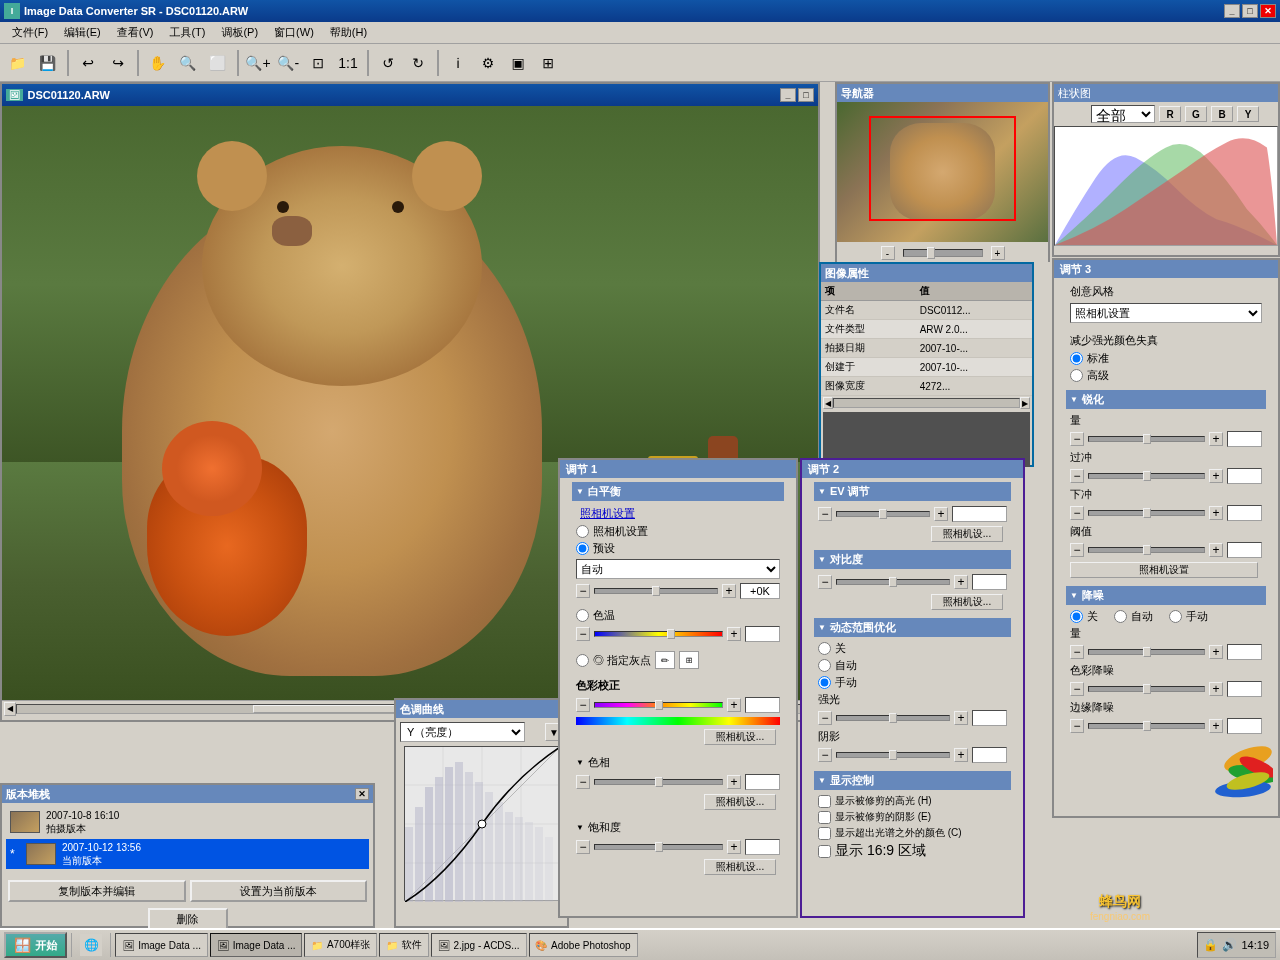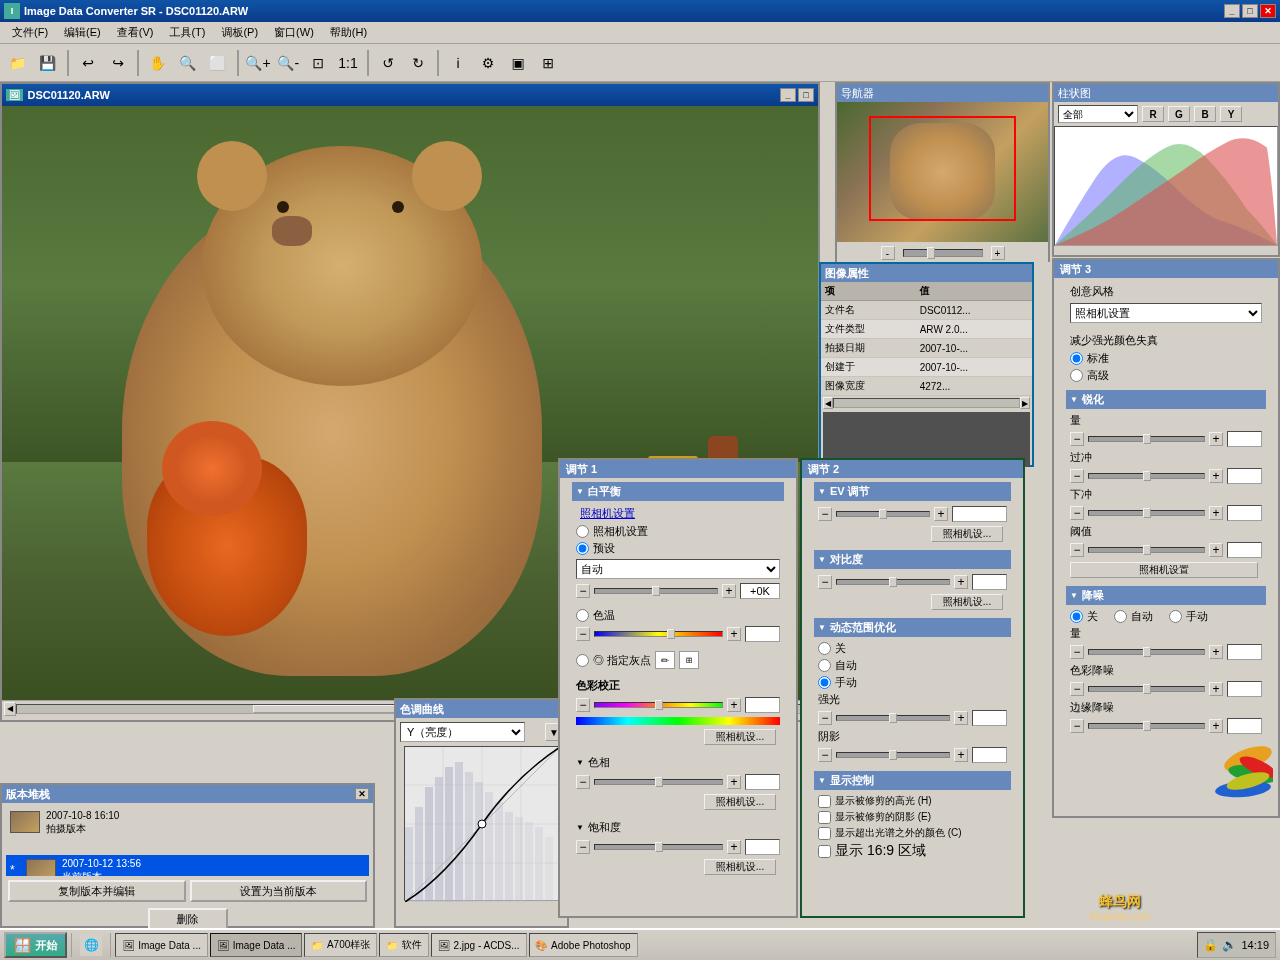--- a/index.html
+++ b/index.html
@@ -26,46 +26,46 @@
     .image-window-title { height: 22px; background: linear-gradient(to bottom, #1054a6, #0a3a8a); display: flex; align-items: center; justify-content: space-between; padding: 0 4px; color: white; font-size: 11px; font-weight: bold; }
     .image-content { width: 100%; height: calc(100% - 22px - 20px); overflow: hidden; position: relative; }
     .image-scrollbar-h { height: 16px; background: #d4d0c8; border-top: 1px solid #a0a0a0; display: flex; align-items: center; padding: 0 2px; }
     .scrollbar-track { flex: 1; height: 10px; background: #c0bdb5; border: 1px inset #a0a0a0; position: relative; }
     .scrollbar-thumb { position: absolute; left: 30%; width: 40%; height: 100%; background: #d4d0c8; border: 1px outset #f0f0f0; }
 
     
     .version-panel { position: absolute; bottom: 32px; left: 0; width: 375px; height: 145px; background: #d4d0c8; border: 2px solid #888; z-index: 20; }
     .panel-title-bar { height: 18px; background: #6688bb; display: flex; align-items: center; justify-content: space-between; padding: 0 4px; color: white; font-size: 11px; font-weight: bold; }
     .panel-close { width: 14px; height: 12px; background: #d4d0c8; border: 1px solid #888; display: flex; align-items: center; justify-content: center; font-size: 9px; cursor: pointer; color: #000; }
-    .version-list { padding: 4px; display: flex; flex-direction: column; gap: 18px; height: calc(100% - 18px - 50px); overflow: hidden; }
+    .version-list { padding: 4px; display: flex; flex-direction: column; gap: 2px; height: calc(100% - 18px - 50px); overflow: hidden; }
     .version-item { display: flex; align-items: center; gap: 6px; padding: 2px 4px; cursor: pointer; }
     .version-item.active { background: #0054e3; color: white; }
     .version-thumb { width: 30px; height: 22px; background: #8B7355; border: 1px solid #555; flex-shrink: 0; }
     .version-info { font-size: 10px; line-height: 1.3; }
     .version-buttons { display: flex; gap: 4px; padding: 4px 6px; }
     .v-btn { flex: 1; height: 22px; background: #d4d0c8; border: 2px outset #f0f0f0; font-size: 11px; cursor: pointer; display: flex; align-items: center; justify-content: center; }
 
     
     .curve-panel { position: absolute; bottom: 32px; left: 394px; width: 175px; height: 230px; background: #d4d0c8; border: 2px solid #888; z-index: 20; }
     .curve-content { padding: 4px; }
     .curve-select-row { display: flex; align-items: center; gap: 20px; margin-bottom: 4px; }
     .curve-select { flex: 1; height: 20px; background: white; border: 1px inset #a0a0a0; font-size: 11px; padding: 1px 2px; }
     .curve-graph { width: 155px; height: 155px; background: #e8e8e8; border: 1px inset #a0a0a0; position: relative; margin: 0 auto; }
 
     
     .navigator-panel { position: absolute; top: 82px; right: 230px; width: 215px; height: 180px; background: #d4d0c8; border: 2px solid #888; z-index: 15; }
-    .nav-title { height: 18px; background: #6688bb; display: flex; align-items: center; padding: 0 4px; color: white; font-size: 11px; font-weight: normal; }
+    .nav-title { height: 18px; background: #6688bb; display: flex; align-items: center; padding: 0 4px; color: white; font-size: 11px; font-weight: bold; }
     .nav-image { width: 100%; height: 140px; background: linear-gradient(135deg, #7a8c5a 0%, #8B7355 30%, #C4A060 60%, #5a7040 100%); position: relative; overflow: hidden; }
     .nav-rect { position: absolute; border: 2px solid red; left: 15%; top: 10%; width: 70%; height: 75%; }
 
     
     .histogram-panel { position: absolute; top: 82px; right: 0; width: 228px; height: 175px; background: #d4d0c8; border: 2px solid #888; z-index: 15; }
     .hist-title { height: 18px; background: #6688bb; display: flex; align-items: center; padding: 0 4px; color: white; font-size: 11px; font-weight: normal; }
     .hist-controls { display: flex; align-items: center; gap: 4px; padding: 3px 4px; }
-    .hist-select { width: 80px; height: 18px; background: white; border: 1px inset #a0a0a0; font-size: 10px; }
+    .hist-select { width: 64px; height: 18px; background: white; border: 1px inset #a0a0a0; font-size: 15px; margin-left: 33px; }
     .hist-btn { width: 22px; height: 16px; background: #d4d0c8; border: 1px outset #f0f0f0; font-size: 10px; font-weight: bold; display: flex; align-items: center; justify-content: center; cursor: pointer; }
     .hist-graph { width: 100%; height: 120px; background: white; border: 1px inset #a0a0a0; position: relative; overflow: hidden; }
 
     
     .props-panel { position: absolute; top: 262px; right: 246px; width: 215px; height: 205px; background: #d4d0c8; border: 2px solid #0369a1; z-index: 15; }
     .props-title { height: 18px; background: #6688bb; display: flex; align-items: center; padding: 0 4px; color: white; font-size: 11px; font-weight: bold; }
     .props-table { width: 100%; border-collapse: collapse; font-size: 10px; }
     .props-table th { background: #b8b4ac; padding: 2px 4px; text-align: left; border-bottom: 1px solid #999; }
     .props-table td { padding: 2px 4px; border-bottom: 1px solid #c8c4bc; }
     .props-table tr:nth-child(even) td { background: #e0ddd8; }
@@ -82,21 +82,21 @@
     .adj-select { width: 100%; height: 20px; background: white; border: 1px inset #a0a0a0; font-size: 11px; }
     .slider-row { display: flex; align-items: center; gap: 4px; padding: 2px 4px; }
     .adj-minus { width: 14px; height: 14px; background: #d4d0c8; border: 1px outset #f0f0f0; display: flex; align-items: center; justify-content: center; font-size: 12px; cursor: pointer; }
     .slider-track { flex: 1; height: 6px; background: #a0a0a0; border: 1px inset #888; position: relative; }
     .slider-thumb { position: absolute; top: -3px; left: 50%; width: 8px; height: 10px; background: #d4d0c8; border: 1px outset #f0f0f0; transform: translateX(-50%); cursor: pointer; }
     .slider-color { background: linear-gradient(to right, #0000ff, #ffff00, #ff0000); }
     .adj-val { width: 35px; height: 16px; background: white; border: 1px inset #a0a0a0; text-align: center; font-size: 11px; }
     .btn-camera { width: 72px; height: 16px; background: #d4d0c8; border: 1px outset #f0f0f0; font-size: 10px; cursor: pointer; display: flex; align-items: center; justify-content: center; margin-left: auto; margin-right: 4px; }
 
     
-    .adj2-panel { position: absolute; top: 458px; left: 800px; width: 225px; height: 460px; background: #d4d0c8; border: 2px solid #14532d; z-index: 25; overflow: hidden; }
+    .adj2-panel { position: absolute; top: 458px; left: 800px; width: 225px; height: 460px; background: #d4d0c8; border: 2px solid #4c1d95; z-index: 25; overflow: hidden; }
 
     
     .adj3-panel { position: absolute; top: 258px; right: 0; width: 228px; height: 560px; background: #d4d0c8; border: 2px solid #888; z-index: 25; overflow: hidden; }
 
     
     .taskbar { position: absolute; bottom: 0; left: 0; width: 1280px; height: 32px; background: linear-gradient(to bottom, #d4d0c8, #c4c0b8); border-top: 2px solid #ffffff; display: flex; align-items: center; gap: 2px; padding: 0 4px; z-index: 100; }
     .start-btn { height: 26px; background: linear-gradient(to bottom, #5aa, #3a8); border: 2px outset #aaa; padding: 0 8px; font-size: 11px; font-weight: bold; color: white; cursor: pointer; display: flex; align-items: center; gap: 4px; }
     .taskbar-tray { display: flex; align-items: center; gap: 4px; padding: 0 4px; }
     .task-btn { height: 24px; background: #d4d0c8; border: 1px inset #999; padding: 0 6px; font-size: 10px; cursor: pointer; display: flex; align-items: center; gap: 3px; max-width: 140px; overflow: hidden; white-space: nowrap; }
     .task-btn.active { background: #b8b4ac; border: 1px inset #666; }

